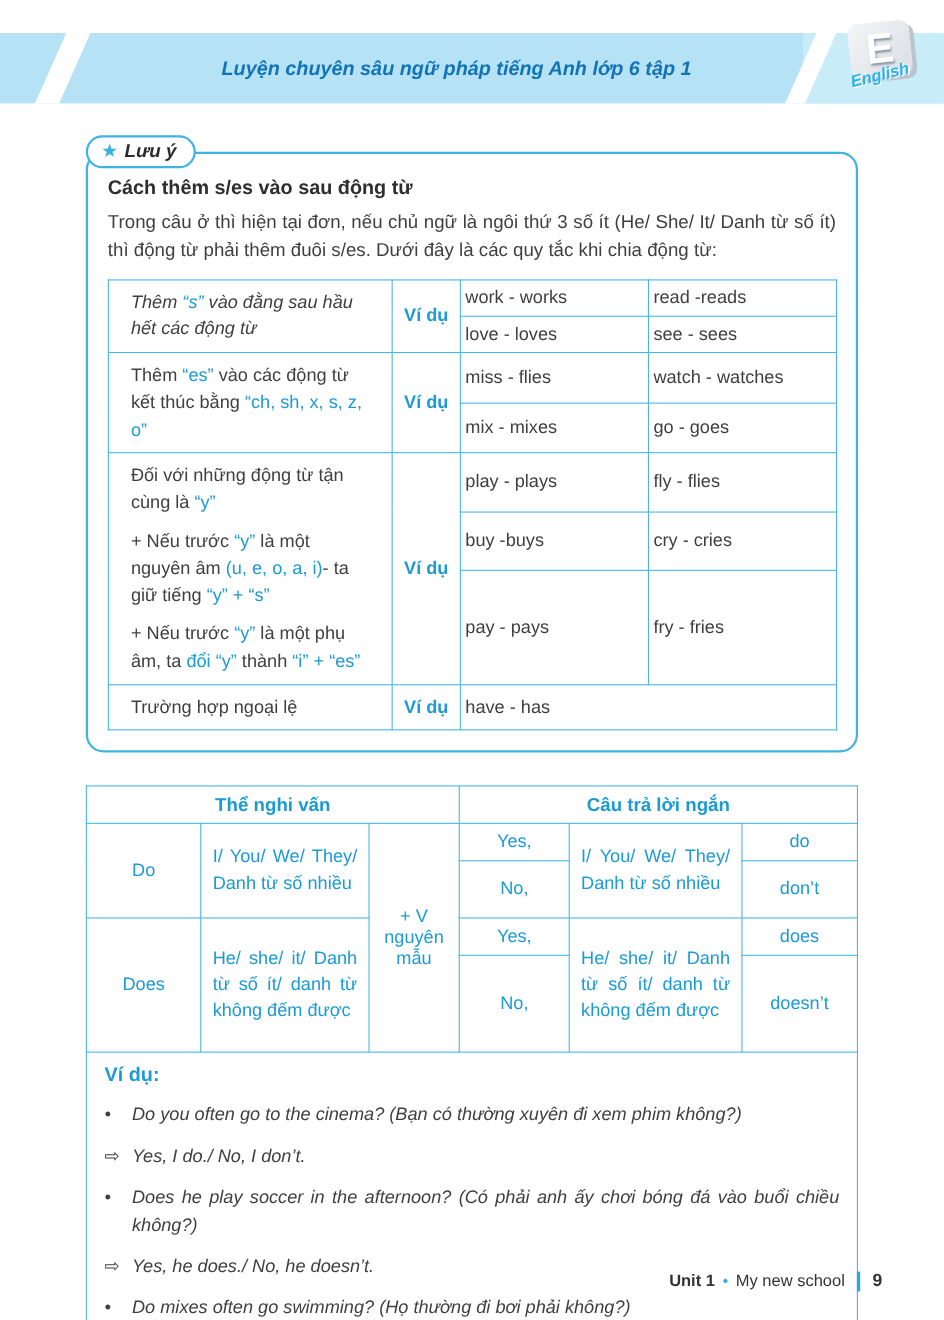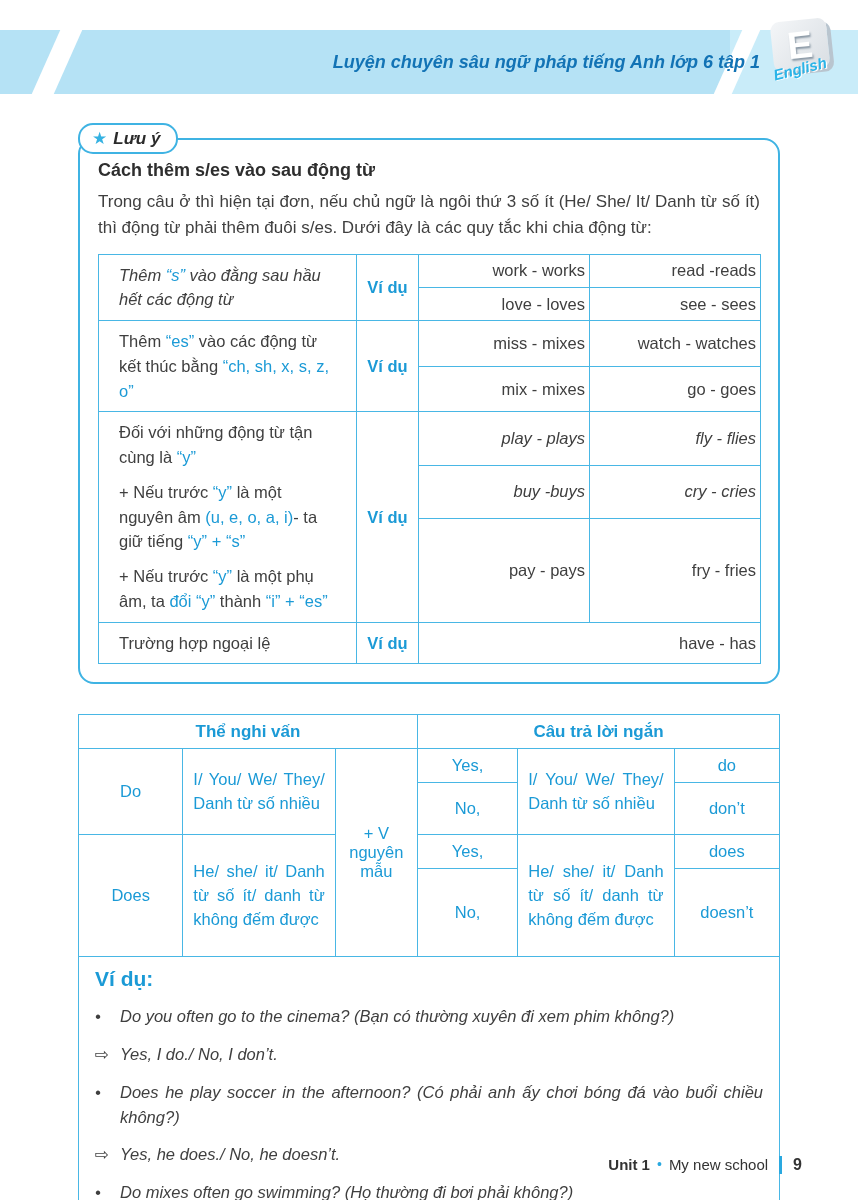--- a/index.html
+++ b/index.html
@@ -6,21 +6,21 @@
   body { background:#ffffff; font-family:"Liberation Sans","DejaVu Sans",sans-serif; }
   .page { position:relative; width:858px; height:1200px; margin:0 auto; background:#fff; overflow:hidden; }
 
   
   .header { position:relative; height:104px; }
   .band { position:absolute; top:30px; left:0; right:0; height:64px; background:#b5e2f5; }
   .band-light { position:absolute; top:30px; right:0; width:128px; height:64px; background:#c9ecf9; }
   .stripe { position:absolute; top:30px; height:64px; background:#ffffff; transform:skewX(-24deg); }
   .stripe.s1 { left:46px; width:22px; }
   .stripe.s2 { right:112px; width:18px; }
-  .header-title { position:absolute; top:52px; left:70px; right:98px; text-align:right;
+  .header-title { position:absolute; top:52px; left:70px; right:98px; text-align:center;
                   font-size:18px; font-weight:bold; font-style:italic; color:#1273b5; }
   .logo { position:absolute; top:20px; right:14px; width:88px; text-align:center; z-index:3; }
   .logo-e { display:inline-flex; align-items:center; justify-content:center; width:56px; height:50px;
             background:linear-gradient(135deg,#f4f6f8,#d9dee3); border-radius:9px;
             box-shadow:4px 4px 0 #b9c5cf; transform:rotate(-6deg);
             font-size:38px; font-weight:800; color:#ffffff; text-shadow:1px 2px 2px #8a98a5; }
   .logo-word { margin-top:-10px; font-size:15px; font-weight:bold; font-style:italic; color:#2ab4e8;
                transform:rotate(-14deg); text-shadow:1px 1px 0 #ffffff; }
 
   
@@ -35,38 +35,38 @@
   .note-heading { margin:4px 0 8px; font-size:18px; font-weight:bold; color:#2e2e2e; }
   .note-intro { font-size:17px; line-height:1.55; color:#3f3f3f; text-align:justify; }
 
   .rule-table { width:100%; border-collapse:collapse; table-layout:fixed; margin-top:12px; }
   .rule-table td { border:1.5px solid #49b7e5; font-size:16.5px; vertical-align:middle; }
   .rule-table .desc { padding:8px 20px; color:#3f3f3f; line-height:1.5; }
   .rule-table .desc p { margin:0; }
   .rule-table .desc p + p { margin-top:10px; }
   .rule-table .desc.italic { font-style:italic; }
   .rule-table .vidu { text-align:center; color:#1b9ad6; font-weight:bold; }
-  .rule-table .ex { text-align:right; color:#3f3f3f; padding:2px 4px; }
-  .rh30 { height:30px; } .rh38 { height:38px; } .rh44 { height:44px;font-style:italic; } .rh86 { height:86px; }
+  .rule-table .ex { text-align:left; color:#3f3f3f; padding:2px 4px; }
+  .rh30 { height:30px; } .rh38 { height:38px; } .rh44 { height:44px; } .rh86 { height:86px; }
   .c-blue { color:#1b9ad6; }
 
   
   .qa-wrap { margin-top:30px; }
   .qa-table { width:100%; border-collapse:collapse; table-layout:fixed; }
   .qa-table td { border:1.5px solid #49b7e5; color:#1b9ad6; font-size:16.5px; vertical-align:middle; }
   .qa-head td { text-align:center; font-weight:bold; font-size:17px; height:34px; }
   .qa-table .aux { text-align:center; }
   .qa-table .subj { padding:5px 10px; line-height:1.45; text-align:justify; }
   .qa-table .verb { text-align:center; padding:4px; }
   .qa-table .yn { text-align:center;margin-top:44px; }
   .qa-table .short { text-align:center; }
   .rh34 { height:34px; } .rh52 { height:52px; } .rh88 { height:88px; }
 
   .examples { border:1.5px solid #49b7e5; border-top:none; padding:10px 16px 16px; }
-  .ex-label { color:#1b9ad6; font-weight:bold; font-size:21px; margin-bottom:6px; }
+  .ex-label { color:#1b9ad6; font-weight:bold; font-size:18px; margin-bottom:6px; }
   .ex-item { display:flex; gap:9px; margin:13px 0; font-style:italic; color:#3f3f3f;
              font-size:16.5px; line-height:1.5; }
   .ex-item .marker { flex:0 0 16px; }
   .ex-item .ex-text { text-align:justify;font-style:italic; }
 
   
   .footer { position:absolute; bottom:26px; right:56px; display:flex; align-items:flex-start; gap:7px;
             font-size:15px; color:#333; }
   .f-unit { font-weight:bold; }
   .f-dot { color:#2aa9e0; font-size:14px; }
@@ -119,21 +119,21 @@
           <tr>
             <td class="ex rh30">love - loves</td>
             <td class="ex rh30">see - sees</td>
           </tr>
 
           <tr>
             <td class="desc" rowspan="2">
               <p><span>Thêm </span><span class="c-blue">“es”</span><span> vào các động từ kết thúc bằng </span><span class="c-blue">“ch, sh, x, s, z, o”</span></p>
             </td>
             <td class="vidu" rowspan="2">Ví dụ</td>
-            <td class="ex rh30">miss - mixes</td>
+            <td class="ex rh30">miss - flies</td>
             <td class="ex rh30">watch - watches</td>
           </tr>
           <tr>
             <td class="ex rh30">mix - mixes</td>
             <td class="ex rh30">go - goes</td>
           </tr>
 
           <tr>
             <td class="desc" rowspan="3">
               <p><span>Đối với những động từ tận cùng là </span><span class="c-blue">“y”</span></p>

